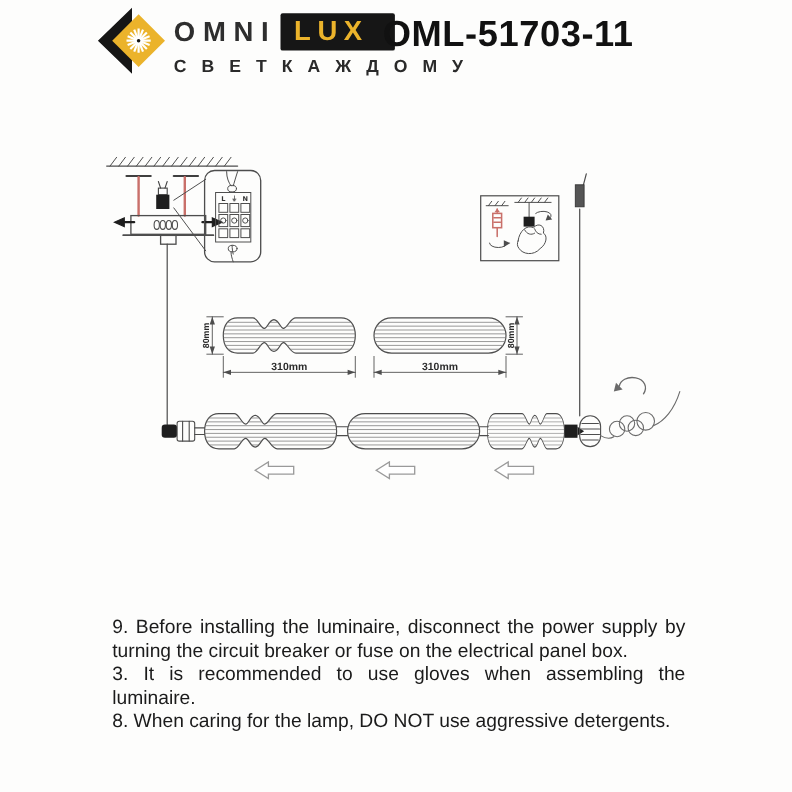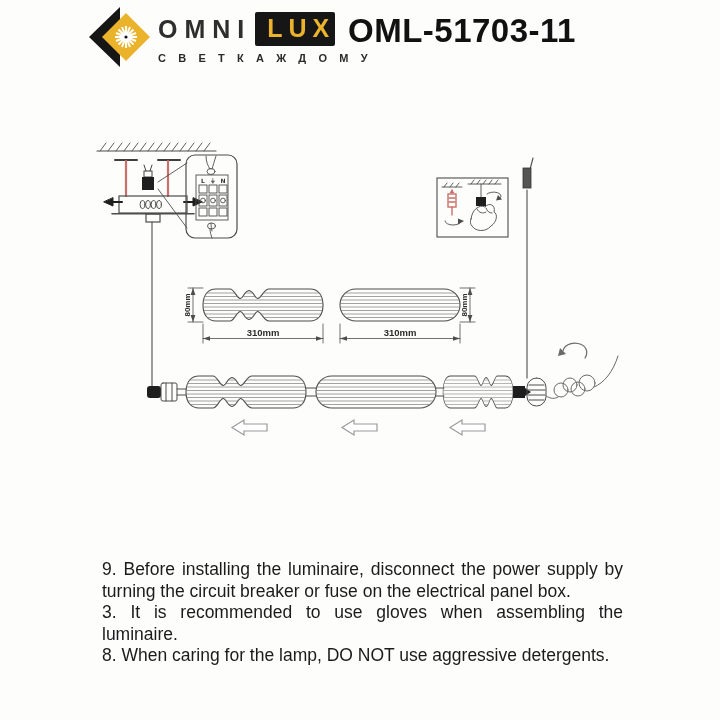--- a/index.html
+++ b/index.html
@@ -10,26 +10,26 @@
   .header{position:absolute;left:0;top:0;width:576px;height:80px;}
   .logo{position:absolute;left:86px;top:6px;display:flex;align-items:flex-start;}
   .logo-icon{width:66px;height:62px;display:block;}
   .logo-text{margin-left:6px;padding-top:6px;}
   .brand-row{display:flex;align-items:center;height:34px;}
   .brand-omni{
     font-size:25px;font-weight:bold;letter-spacing:7px;color:#2e2e2e;
     line-height:1;margin-right:4px;
   }
   .lux-box{
-    background:#161616;border-radius:2px;padding:4px 0 5px 12px;
+    background:#161616;border-radius:2px;padding:4px 24px 5px 12px;
     display:inline-block;line-height:1;
   }
   .lux-box span{font-size:25px;font-weight:bold;letter-spacing:6px;color:#ebb32b;}
   .tagline{
-    margin-top:6px;font-size:11px;font-weight:bold;letter-spacing:4.6px;
+    margin-top:6px;font-size:16px;font-weight:bold;letter-spacing:4.6px;
     color:#2a2a2a;white-space:nowrap;
   }
   .model{
     position:absolute;left:348px;top:12px;font-size:33px;font-weight:bold;
     color:#111;letter-spacing:0.5px;white-space:nowrap;
   }
   svg.diagram{position:absolute;left:0;top:0;width:720px;height:720px;}
   .instructions{
     position:absolute;left:102px;top:559px;width:521px;
     font-size:17.5px;line-height:21.5px;color:#1b1b1b;text-align:justify;

